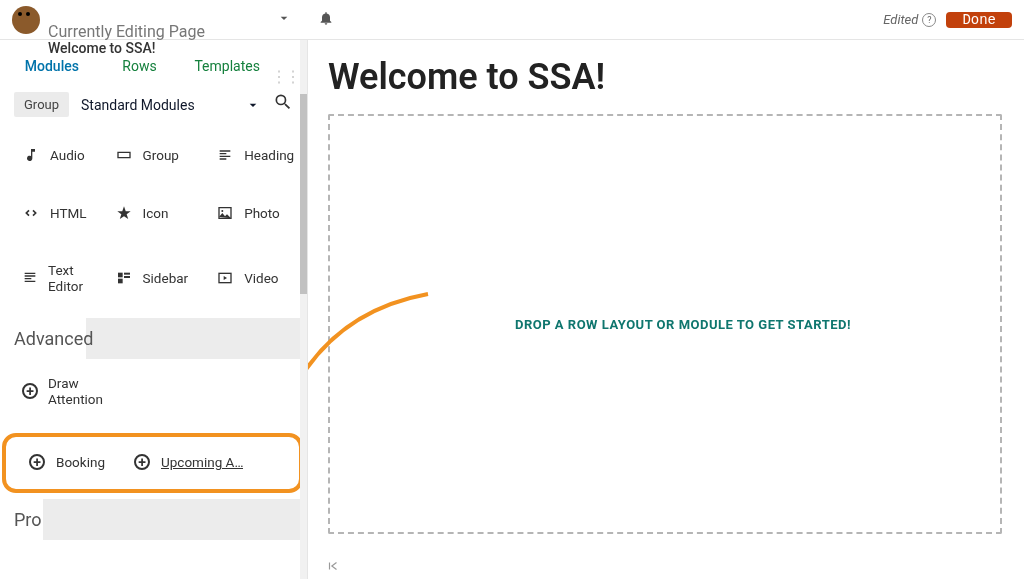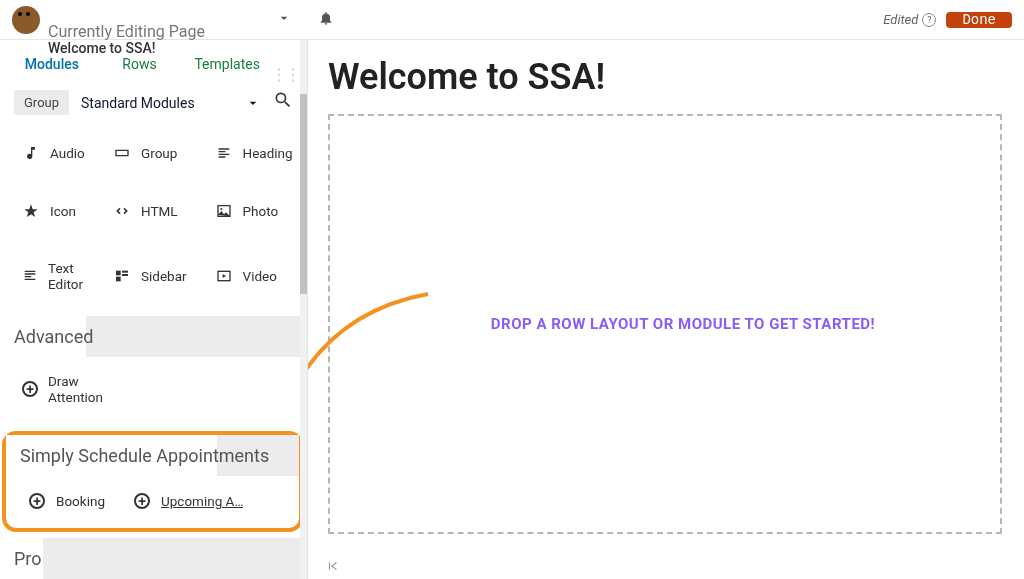--- a/index.html
+++ b/index.html
@@ -34,21 +34,21 @@
     .mod-ic { width:18px; height:18px; display:inline-flex; align-items:center; justify-content:center; color:#333;}
     .mod-lbl { font-size:13.5px; color:#333;}
     .section-title { font-size:18px; color:#555; padding:10px 14px; background:linear-gradient(to right, #fff 0%, #fff 28%, #ececec 28%, #ececec 100%);}
     .section-title.ssa { background:linear-gradient(to right, #fff 0%, #fff 72%, #ececec 72%, #ececec 100%);}
     .section-title.pro { background:linear-gradient(to right, #fff 0%, #fff 14%, #ececec 14%, #ececec 100%);}
     .plus-circle { border:2px solid #333; border-radius:50%; width:16px; height:16px; display:inline-flex; align-items:center; justify-content:center; font-size:14px; line-height:1; font-weight:600;}
     .highlight-box { border:4px solid #f29220; border-radius:14px; margin:2px 4px 6px 2px; padding-bottom:6px;}
     .canvas { flex:1; padding: 16px 22px 0 20px; position:relative; overflow:hidden;}
     .canvas-title { font-size:36px; font-weight:600; color:#222; margin-bottom:16px;}
     .dropzone { border:2px dashed #b5b5b5; height:420px; display:flex; align-items:center; justify-content:center; border-radius:2px;}
-    .drop-text { color:#8b5cf6; font-weight:700; letter-spacing:0.5px; font-size:15px;margin-left:36px;}
+    .drop-text { color:#0f766e; font-weight:700; letter-spacing:0.5px; font-size:13px;margin-left:36px;}
     .kbar { position:absolute; left:18px; bottom:6px; color:#999; font-size:15px; display:flex; align-items:center;}
     .arrow-annot { position:absolute; pointer-events:none;}
     svg.icon { width:16px; height:16px; fill:currentColor;}
     .truncate { white-space:nowrap; overflow:hidden; text-overflow:ellipsis; max-width:86px; display:inline-block;text-decoration:underline;}
   </style>
 </head>
 <body>
 
 <div class="topbar">
   <div class="tb-left">
@@ -125,32 +125,32 @@
         <span class="mod-ic">
             <svg class="icon" viewBox="0 0 24 24">
               <path d="M4 6h16M4 10h10M4 14h16M4 18h10" stroke="currentColor" stroke-width="2" fill="none"></path>
             </svg>
           </span>
         <span class="mod-lbl">Heading</span>
       </div>
       <div class="mod">
         <span class="mod-ic">
             <svg class="icon" viewBox="0 0 24 24">
+              <path d="M9 16l-4-4 4-4m6 0l4 4-4 4" stroke="currentColor" stroke-width="2.5" fill="none"></path>
+            </svg>
+          </span>
+        <span class="mod-lbl">HTML</span>
+      </div>
+      <div class="mod">
+        <span class="mod-ic">
+            <svg class="icon" viewBox="0 0 24 24">
               <path d="M12 2l2.6 7.2H22l-6 4.6 2.3 7.2L12 16.8 5.7 21l2.3-7.2-6-4.6h7.4z"></path>
             </svg>
           </span>
         <span class="mod-lbl">Icon</span>
-      </div>
-      <div class="mod">
-        <span class="mod-ic">
-            <svg class="icon" viewBox="0 0 24 24">
-              <path d="M9 16l-4-4 4-4m6 0l4 4-4 4" stroke="currentColor" stroke-width="2.5" fill="none"></path>
-            </svg>
-          </span>
-        <span class="mod-lbl">HTML</span>
       </div>
       <div class="mod">
         <span class="mod-ic">
             <svg class="icon" viewBox="0 0 24 24">
               <path d="M3 4h18v16H3z" fill="none" stroke="currentColor" stroke-width="2"></path>
               <circle cx="8" cy="9" r="1.5"></circle>
               <path d="M3 18l5-6 4 5 3-3 6 6"></path>
             </svg>
           </span>
         <span class="mod-lbl">Photo</span>
@@ -189,21 +189,20 @@
     <div class="grid">
       <div class="mod">
         <span class="mod-ic">
             <span class="plus-circle">+</span>
           </span>
         <span class="mod-lbl">Draw Attention</span>
       </div>
     </div>
 
     <div class="highlight-box">
-      <div class="section-title ssa">Simply Schedule Appointments</div>
       <div class="grid" style="padding-bottom:0">
         <div class="mod">
           <span class="mod-ic">
               <span class="plus-circle">+</span>
             </span>
           <span class="mod-lbl">Booking</span>
         </div>
         <div class="mod">
           <span class="mod-ic">
               <span class="plus-circle">+</span>

